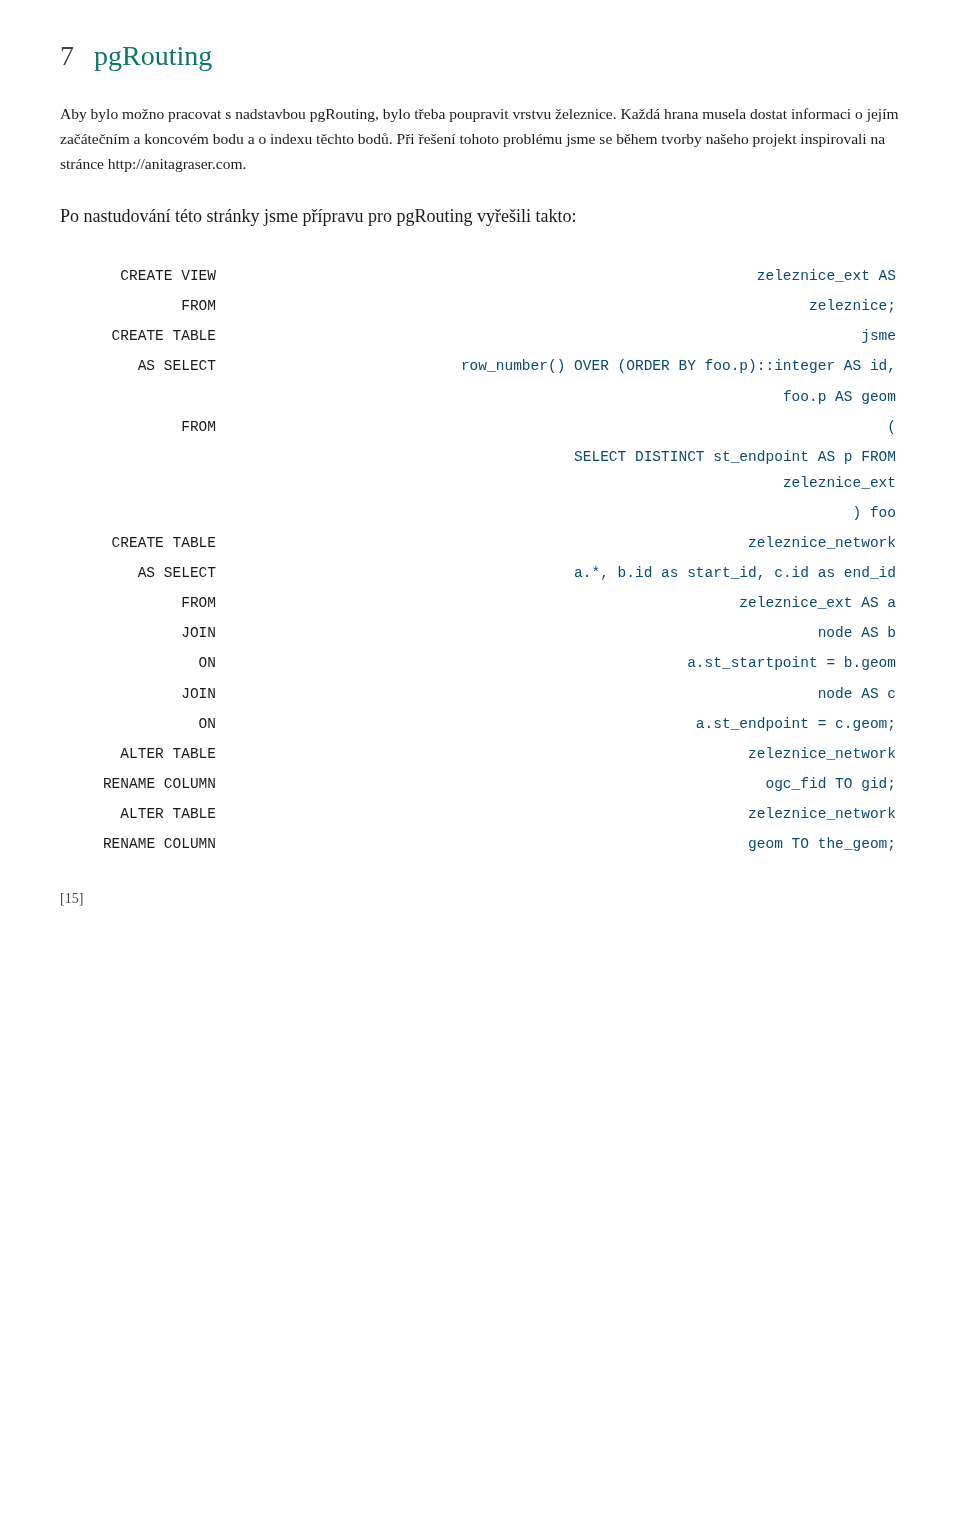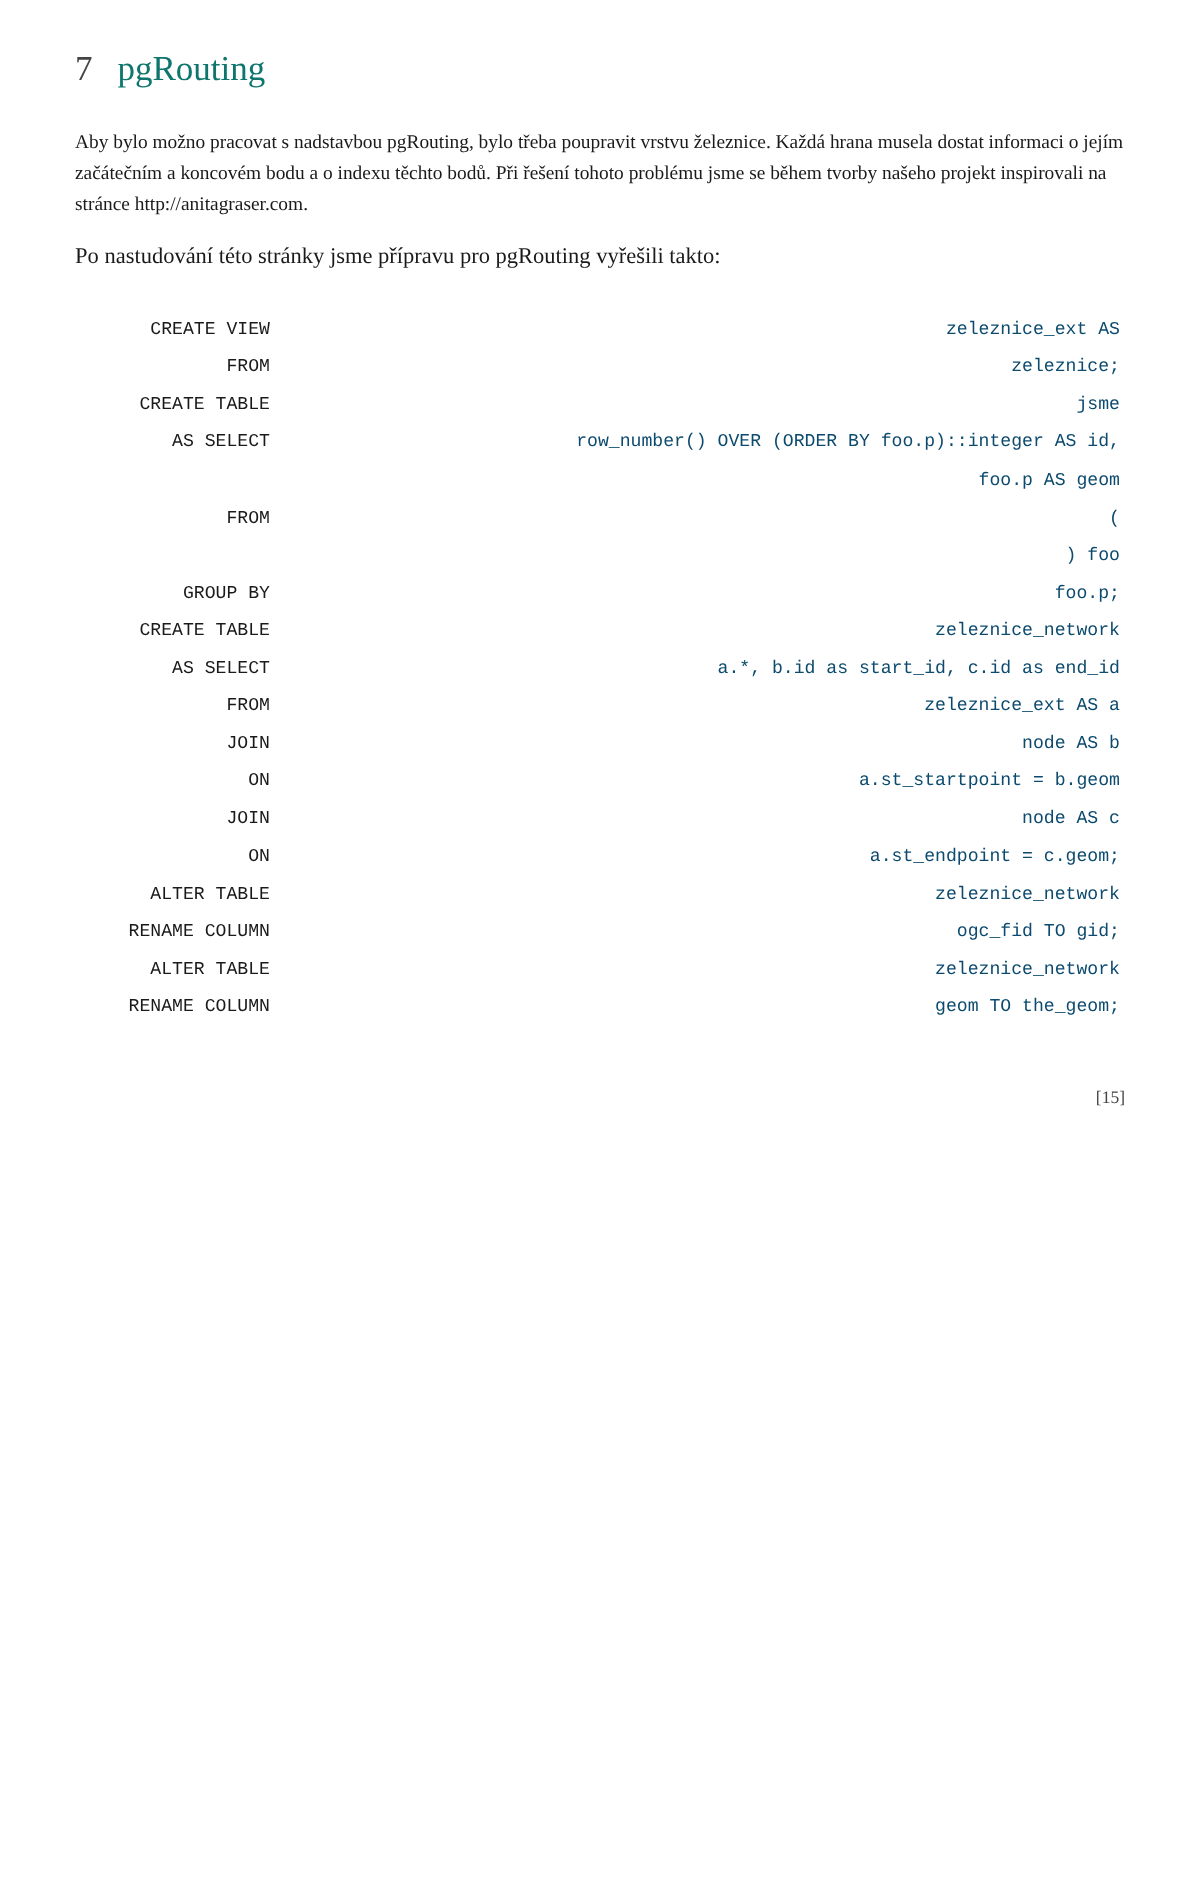--- a/index.html
+++ b/index.html
@@ -31,21 +31,21 @@
       color: #444;
     }
 
     .chapter-title {
       font-size: 28px;
       font-weight: normal;
       color: #0f766e;
     }
 
     .paragraph {
-      margin-bottom: 14px;
+      margin-bottom: 26px;
       line-height: 1.6;
       font-size: 15.5px;
     }
 
     .intro-section {
       margin-bottom: 30px;
     }
 
     .code-section {
       margin-top: 10px;
@@ -84,22 +84,22 @@
 
     .indent1 {
       padding-left: 120px !important;
     }
 
     .indent2 {
       padding-left: 240px !important;
     }
 
     .page-footer {
-      text-align: right;
-      margin-top: 50px;
+      text-align: left;
+      margin-top: 32px;
       font-size: 14px;
       color: #444;
     }
 
     a {
       color: inherit;
       text-decoration: none;
     }
   </style>
 </head>
@@ -136,28 +136,28 @@
       </tr>
       <tr>
         <td class="kw indent1"></td>
         <td class="val">foo.p AS geom</td>
       </tr>
       <tr>
         <td class="kw">FROM</td>
         <td class="val">(</td>
       </tr>
       <tr>
+        <td class="kw"></td>
+        <td class="val indent2">SELECT DISTINCT st_endpoint AS p FROM zeleznice_ext</td>
+      </tr>
+      <tr>
         <td class="kw indent1"></td>
         <td class="val">) foo</td>
       </tr>
       <tr>
-        <td class="kw">GROUP BY</td>
-        <td class="val">foo.p;</td>
-      </tr>
-      <tr>
         <td class="kw">CREATE TABLE</td>
         <td class="val">zeleznice_network</td>
       </tr>
       <tr>
         <td class="kw">AS SELECT</td>
         <td class="val">a.*, b.id as start_id, c.id as end_id</td>
       </tr>
       <tr>
         <td class="kw">FROM</td>
         <td class="val">zeleznice_ext AS a</td>

